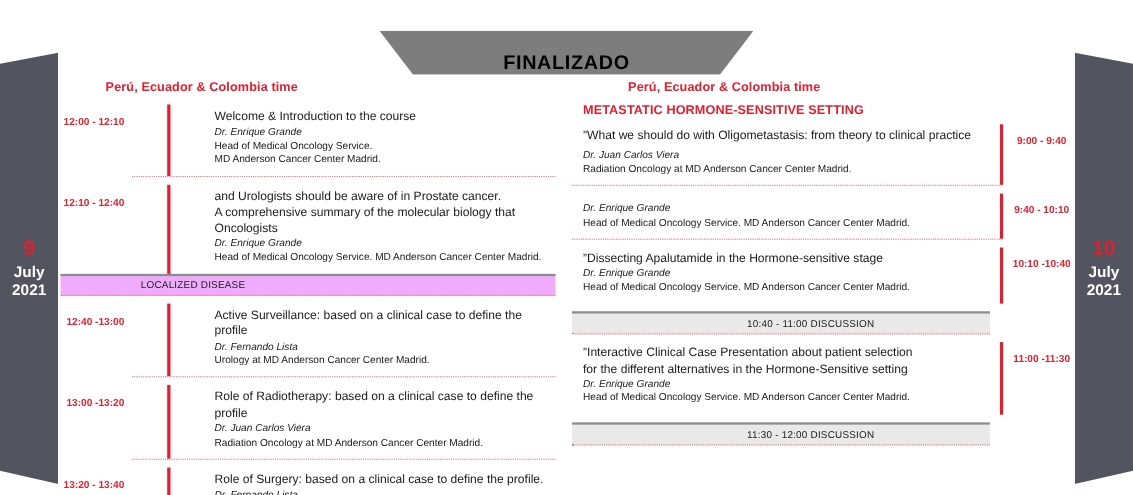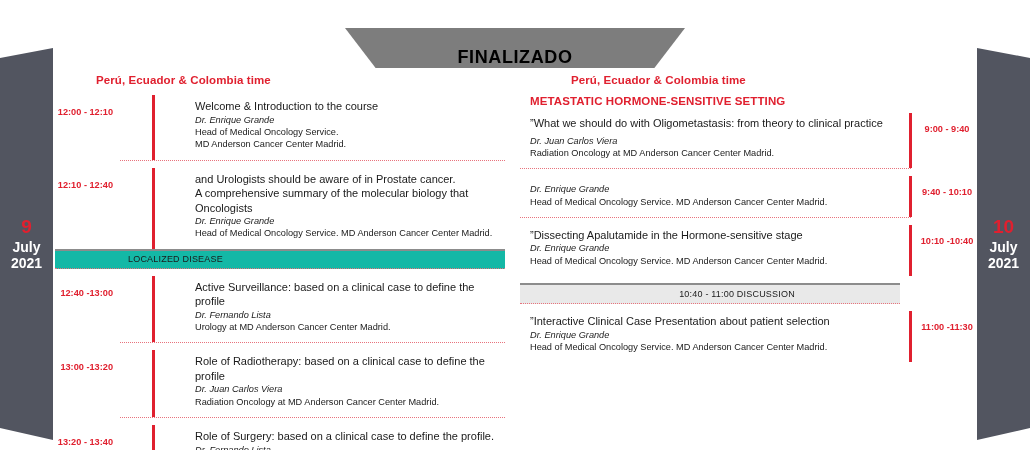--- a/index.html
+++ b/index.html
@@ -78,21 +78,21 @@
     width:3px; flex:0 0 3px; background:#e0202f;
   }
   .lrow .ccell{ flex:1 1 auto; padding:4px 0 9px 8px; }
   .lsep{
     margin-left:65px; height:0;
     border-top:1.6px dotted #e8737d;
   }
 
   
   .band{
-    background:#14b8a6;
+    background:#f0abfc;
     border-top:2px solid #8c8c8c;
     border-bottom:1.6px dotted #e8737d;
     height:20px; display:flex; align-items:center;
     font-size:9px; letter-spacing:.2px;
   }
   .band.left-band{ margin-left:0; width:450px; padding-left:73px; }
 
   
   .rrow{ display:flex; align-items:stretch; }
   .rrow .ccell{ flex:1 1 auto; padding:3px 8px 9px 10px; }
@@ -271,25 +271,29 @@
   <div class="sp7"></div>
 
   <div class="rband">
     <span class="dtxt">10:40  - 11:00  DISCUSSION</span>
   </div>
   <div class="sp7"></div>
 
   <div class="rrow">
     <div class="ccell">
       <div class="r-title">”Interactive Clinical Case Presentation about patient selection</div>
+      <div class="r-title">for the different alternatives in the Hormone-Sensitive setting</div>
       <div class="r-speaker">Dr. Enrique Grande</div>
       <div class="r-affil">Head of Medical Oncology Service. MD Anderson Cancer Center Madrid.</div>
     </div>
     <div class="bar"></div>
     <div class="tcell">
       <span class="r-time">11:00 -11:30</span>
     </div>
   </div>
 
   <div class="sp7"></div>
 
+  <div class="rband">
+    <span class="dtxt">11:30  - 12:00  DISCUSSION</span>
+  </div>
 
 </div>
 
 </body></html>

